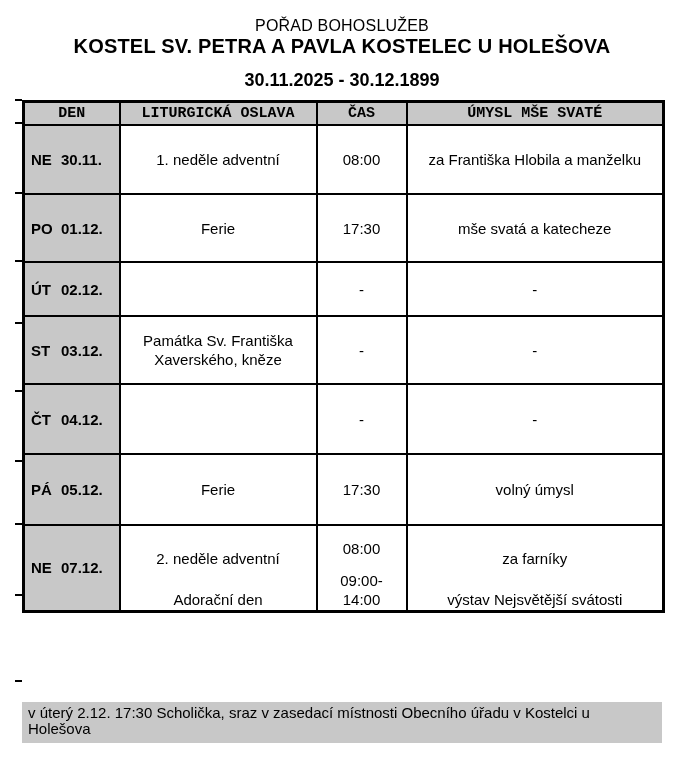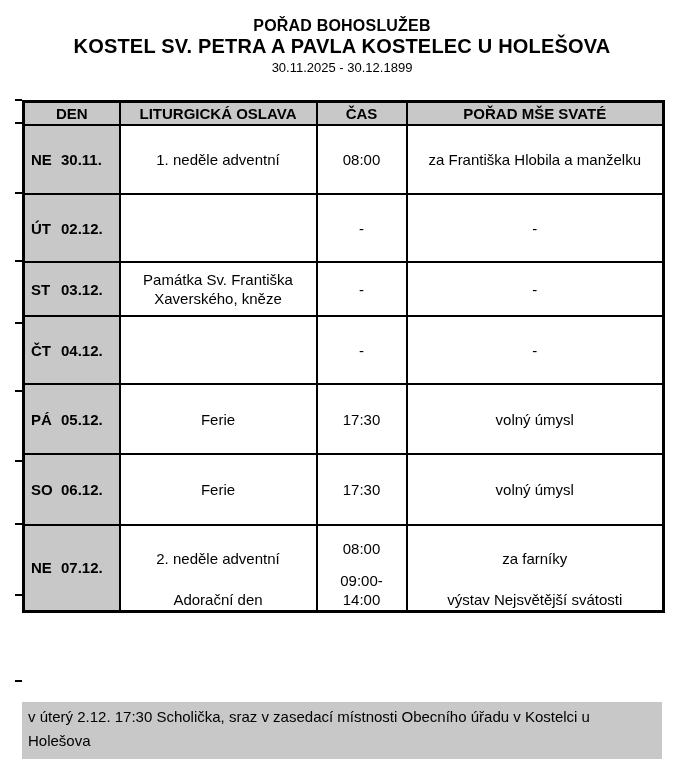--- a/index.html
+++ b/index.html
@@ -5,37 +5,37 @@
   html,body { margin:0; padding:0; background:#ffffff; }
   body {
     width:684px; height:768px; overflow:hidden;
     font-family:"Liberation Sans", sans-serif; color:#000;
     -webkit-font-smoothing:antialiased;
   }
   .page { position:relative; width:684px; height:768px; }
 
   
   .doc-header { text-align:center; padding-top:15px; }
-  .doc-title    { font-size:16px; font-weight:bold; line-height:21px; letter-spacing:0.2px; }
+  .doc-title    { font-size:16px; font-weight:normal; line-height:21px; letter-spacing:0.2px; }
   .doc-subtitle { font-size:20px; font-weight:bold; line-height:21px; letter-spacing:0.2px; }
-  .doc-dates    { font-size:13px; font-weight:normal; line-height:22px; }
+  .doc-dates    { font-size:18px; font-weight:bold; line-height:22px;margin-top:12px; }
 
   
   .table-wrap { position:absolute; left:22px; top:100px; width:640px; }
   table.schedule {
     border-collapse:collapse; table-layout:fixed;
     width:640px; border:3px solid #000;
   }
   .schedule th, .schedule td {
     border:2px solid #000; overflow:hidden;
     font-size:15px; line-height:19px;
   }
   .schedule th {
     background:var(--gray); font-weight:bold; height:19px;
-    padding:1px 2px; text-align:center;
+    padding:1px 2px; text-align:center;font-family:Liberation Mono, monospace;
   }
   .schedule td { text-align:center; vertical-align:middle; padding:2px 4px; }
   .schedule td.day {
     background:var(--gray); font-weight:bold;
     text-align:left; padding-left:6px;
   }
   .day .d { display:inline-block; min-width:30px; }
 
   tbody tr:nth-child(1){height:69px}
   tbody tr:nth-child(2){height:68px}
@@ -54,21 +54,21 @@
   tr.tall td.day { padding:0 0 0 6px; }
   tr.tall td.day .la { justify-content:flex-start; }
 
   
   .tick { position:absolute; left:-7px; width:7px; height:2px; background:#000; }
 
   
   .footer-note {
     position:absolute; left:22px; top:702px; width:640px;
     box-sizing:border-box; background:var(--gray);
-    font-size:15px; line-height:24px; padding:3px 8px 6px 6px;
+    font-size:15px; line-height:16px; padding:3px 8px 6px 6px;
     text-align:left;
   }
 </style>
 </head>
 <body>
 
 <div class="page">
 
   <div class="doc-header">
     <div class="doc-title">POŘAD BOHOSLUŽEB</div>
@@ -93,29 +93,35 @@
         <col style="width:96px">
           <col style="width:197px">
           <col style="width:90px">
           <col style="width:257px">
       </colgroup>
       <thead>
         <tr>
           <th>DEN</th>
           <th>LITURGICKÁ OSLAVA</th>
           <th>ČAS</th>
-          <th>POŘAD MŠE SVATÉ</th>
+          <th>ÚMYSL MŠE SVATÉ</th>
         </tr>
       </thead>
       <tbody>
         <tr>
           <td class="day"><span class="d">NE</span><span>30.11.</span></td>
           <td>1. neděle adventní</td>
           <td>08:00</td>
           <td>za Františka Hlobila a manželku</td>
+        </tr>
+        <tr>
+          <td class="day"><span class="d">PO</span><span>01.12.</span></td>
+          <td>Ferie</td>
+          <td>17:30</td>
+          <td>mše svatá a katecheze</td>
         </tr>
         <tr>
           <td class="day"><span class="d">ÚT</span><span>02.12.</span></td>
           <td></td>
           <td>-</td>
           <td>-</td>
         </tr>
         <tr>
           <td class="day"><span class="d">ST</span><span>03.12.</span></td>
           <td>Památka Sv. Františka Xaverského, kněze</td>
@@ -123,26 +129,20 @@
           <td>-</td>
         </tr>
         <tr>
           <td class="day"><span class="d">ČT</span><span>04.12.</span></td>
           <td></td>
           <td>-</td>
           <td>-</td>
         </tr>
         <tr>
           <td class="day"><span class="d">PÁ</span><span>05.12.</span></td>
-          <td>Ferie</td>
-          <td>17:30</td>
-          <td>volný úmysl</td>
-        </tr>
-        <tr>
-          <td class="day"><span class="d">SO</span><span>06.12.</span></td>
           <td>Ferie</td>
           <td>17:30</td>
           <td>volný úmysl</td>
         </tr>
         <tr class="tall">
           <td class="day">
             <div class="stack">
               <div class="la">
                   <span class="d">NE</span>
                   <span>07.12.</span>

